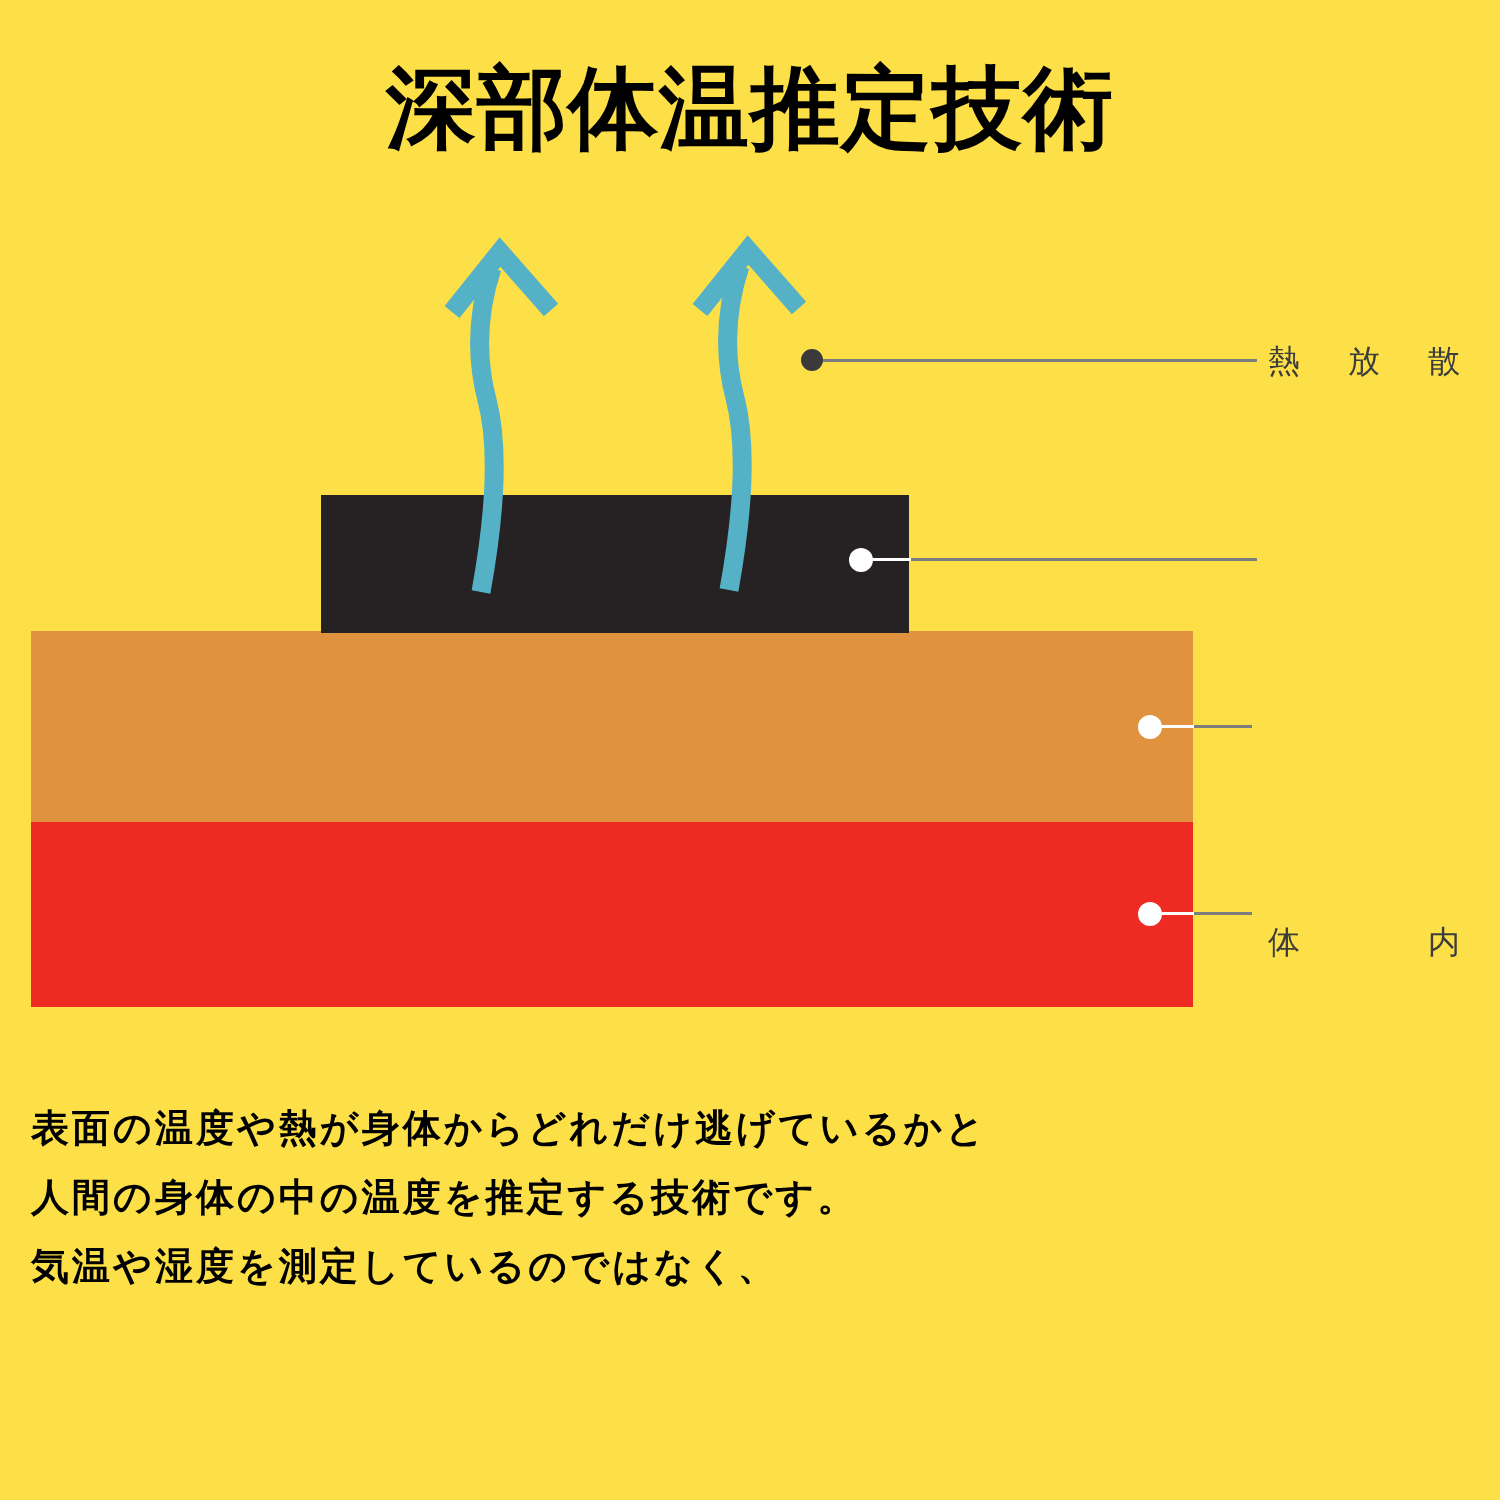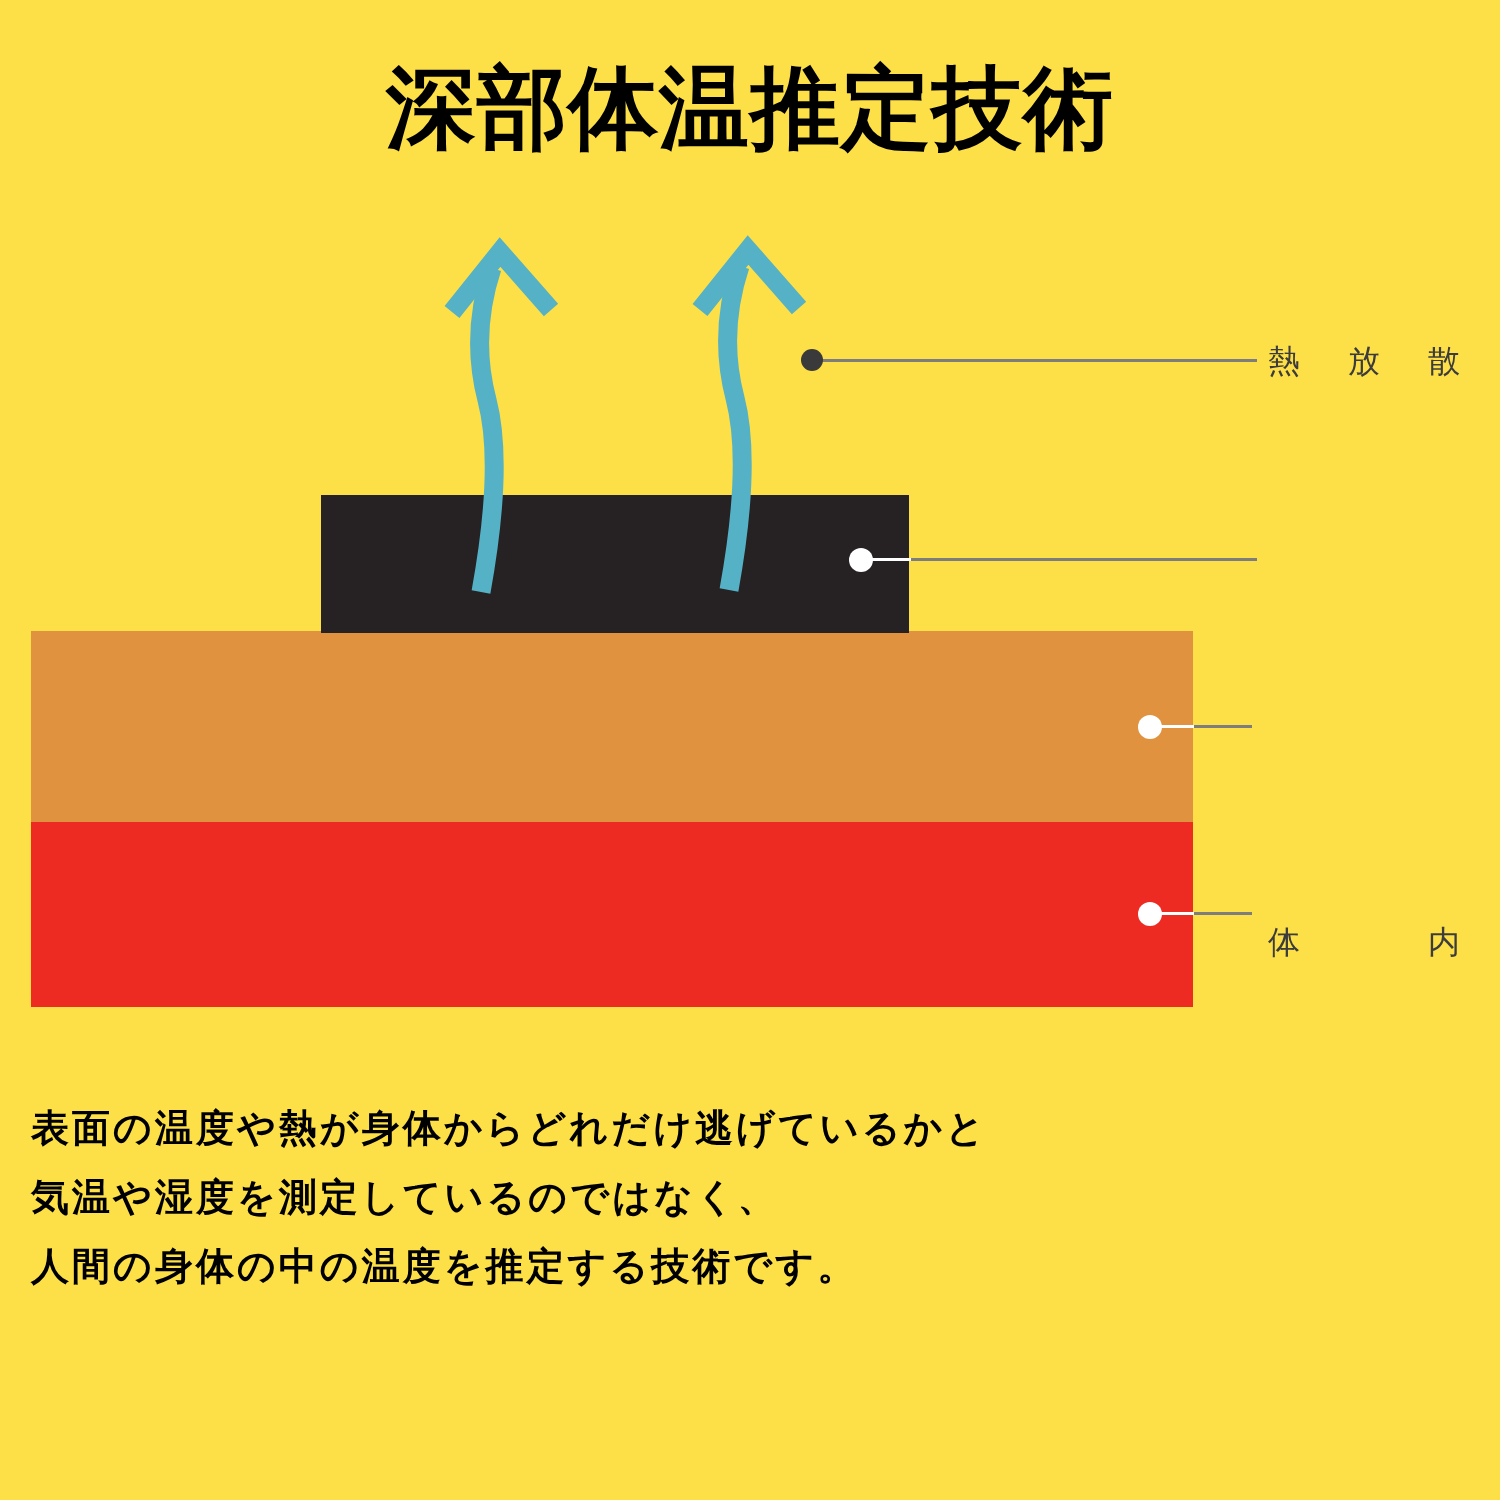--- a/index.html
+++ b/index.html
@@ -102,17 +102,17 @@
 
   <div class="leader-white abs" style="left:1150px;top:912px;width:44px;"></div>
   <div class="leader abs" style="left: 1194px; top: 912px; width: 58px; background-color: rgb(125, 125, 125);"></div>
   <div class="dot dot-light abs" style="left:1138px;top:902px;width:24px;height:24px;"></div>
 
   <div id="label-heat" class="side-label" style="color: rgb(60, 60, 60);">熱放散</div>
   <div id="label-inner" class="side-label" style="color: rgb(60, 60, 60);">体　内</div>
 
   <div id="description" class="abs">
     <div>表面の温度や熱が身体からどれだけ逃げているかと</div>
+    <div>人間の身体の中の温度を推定する技術です。</div>
     <div>気温や湿度を測定しているのではなく、</div>
-    <div>人間の身体の中の温度を推定する技術です。</div>
   </div>
 
 </div>
 
 </body></html>

